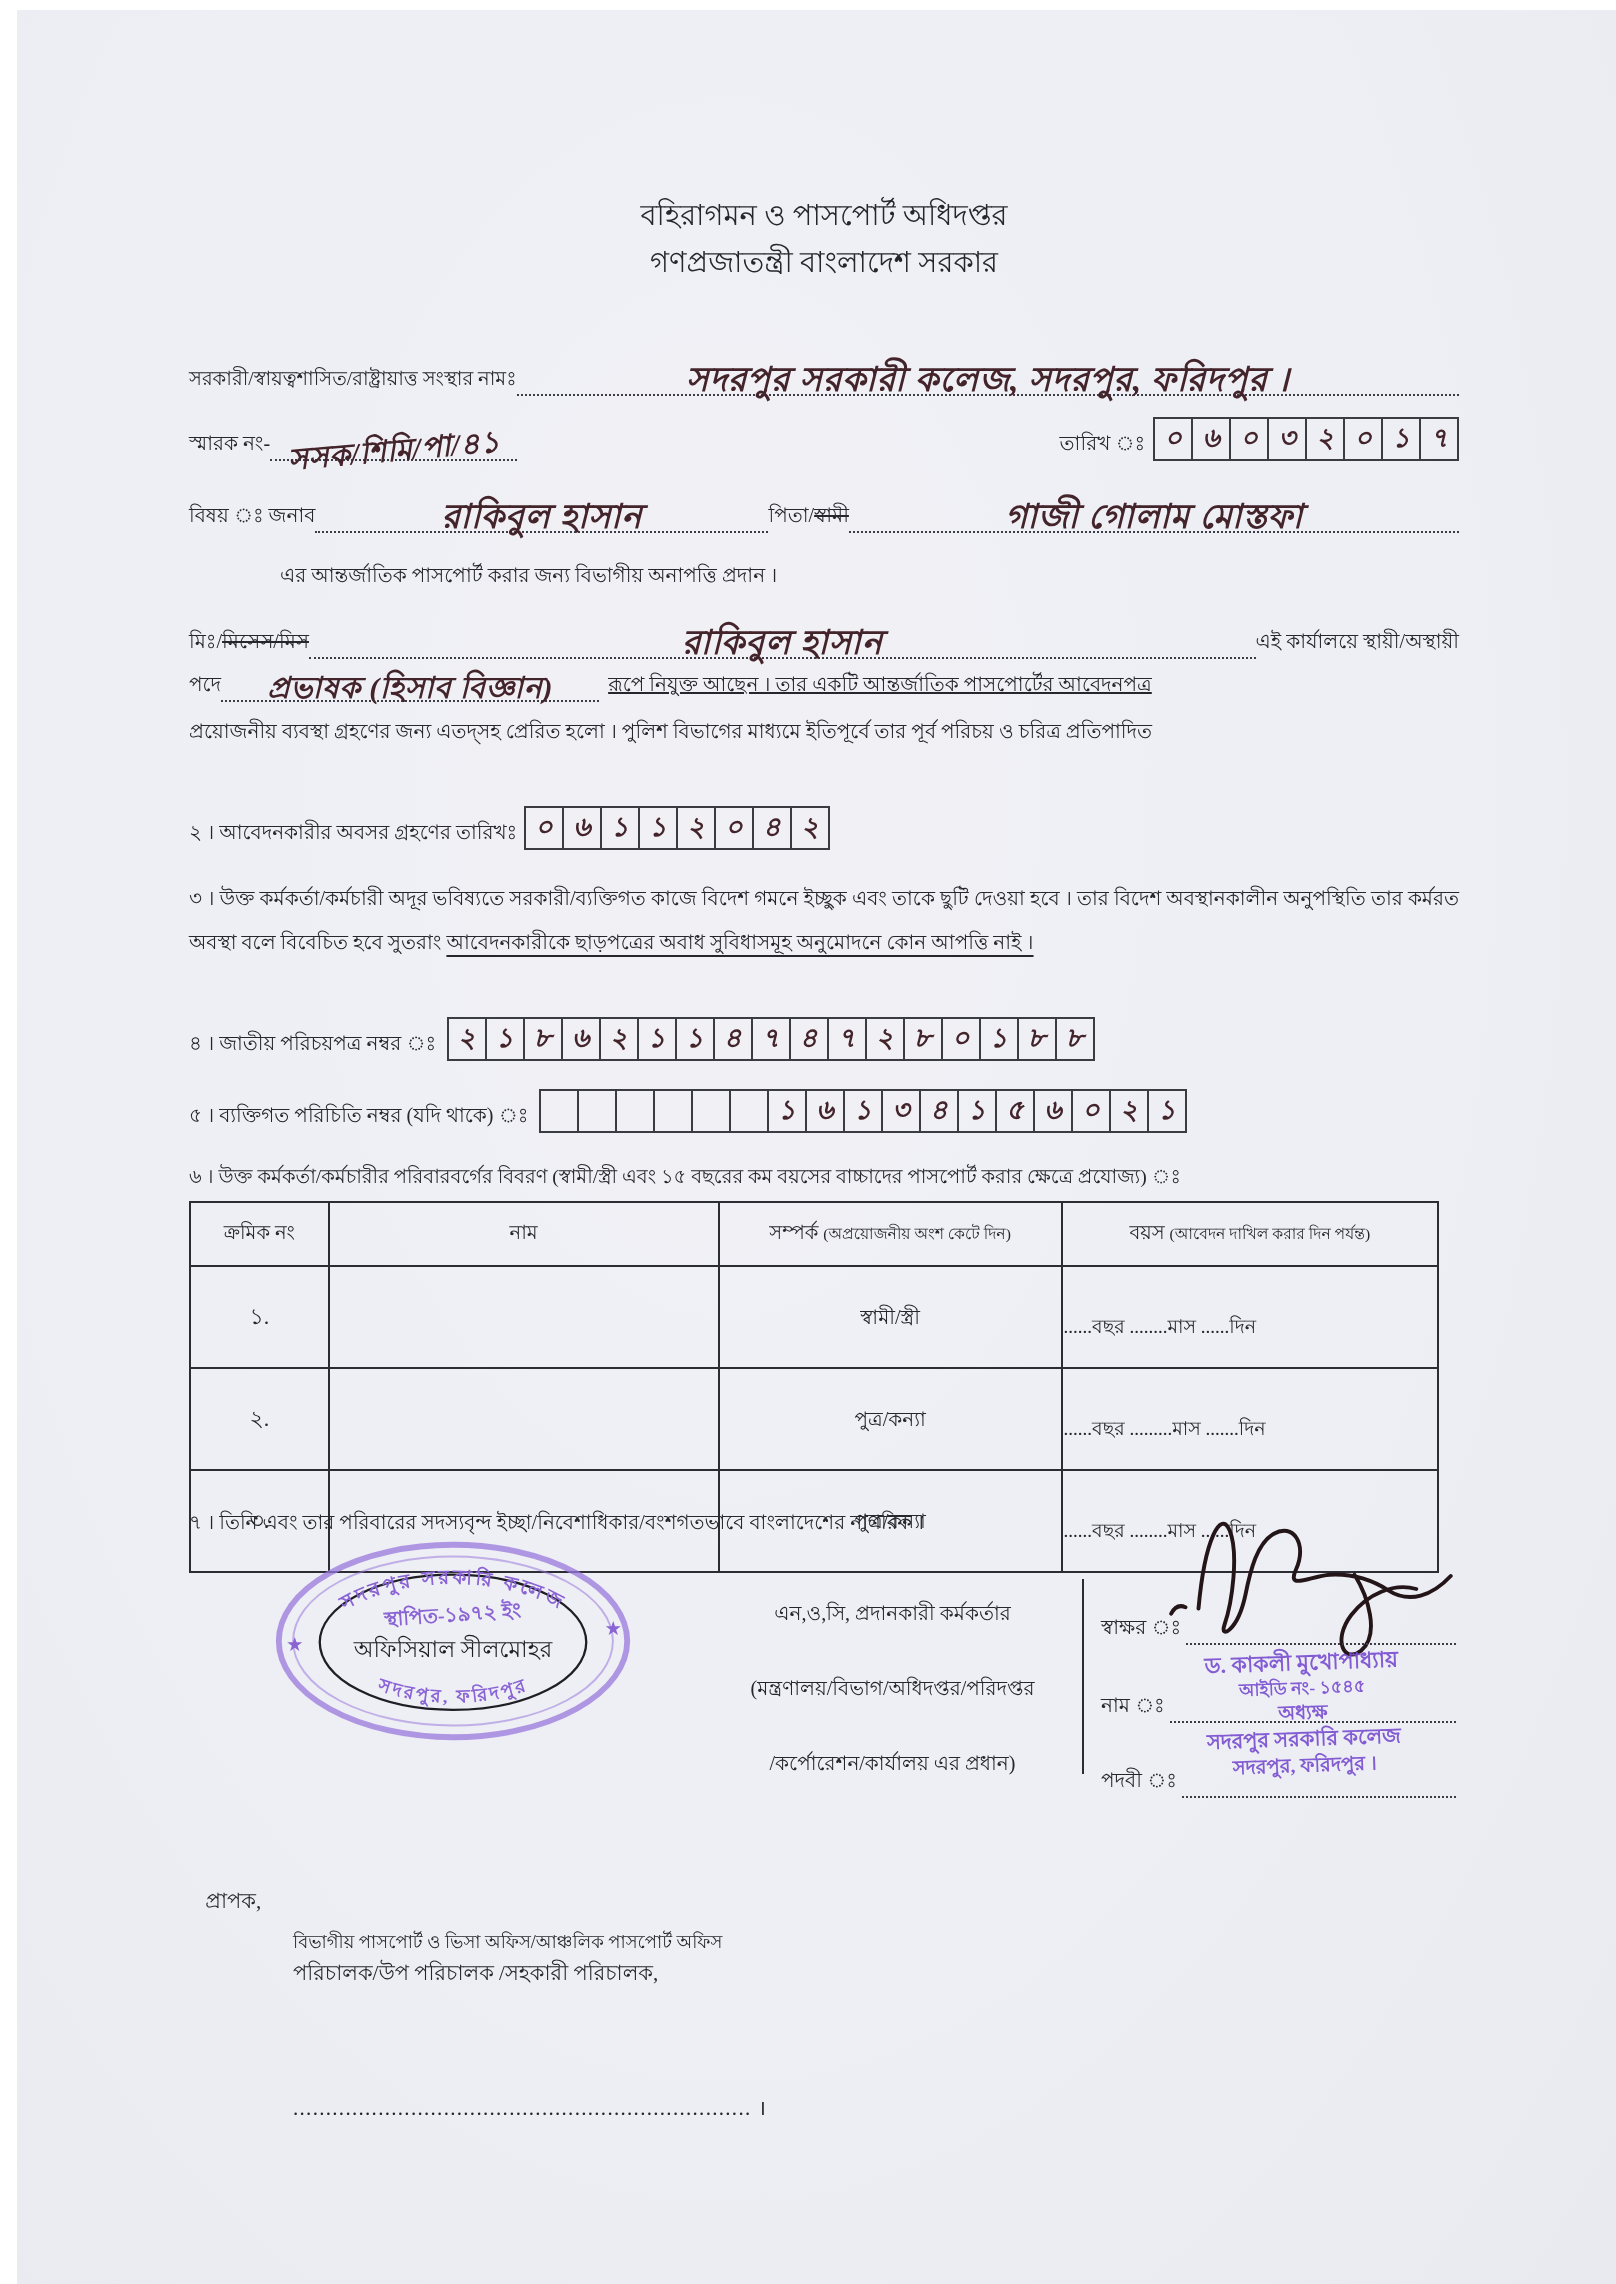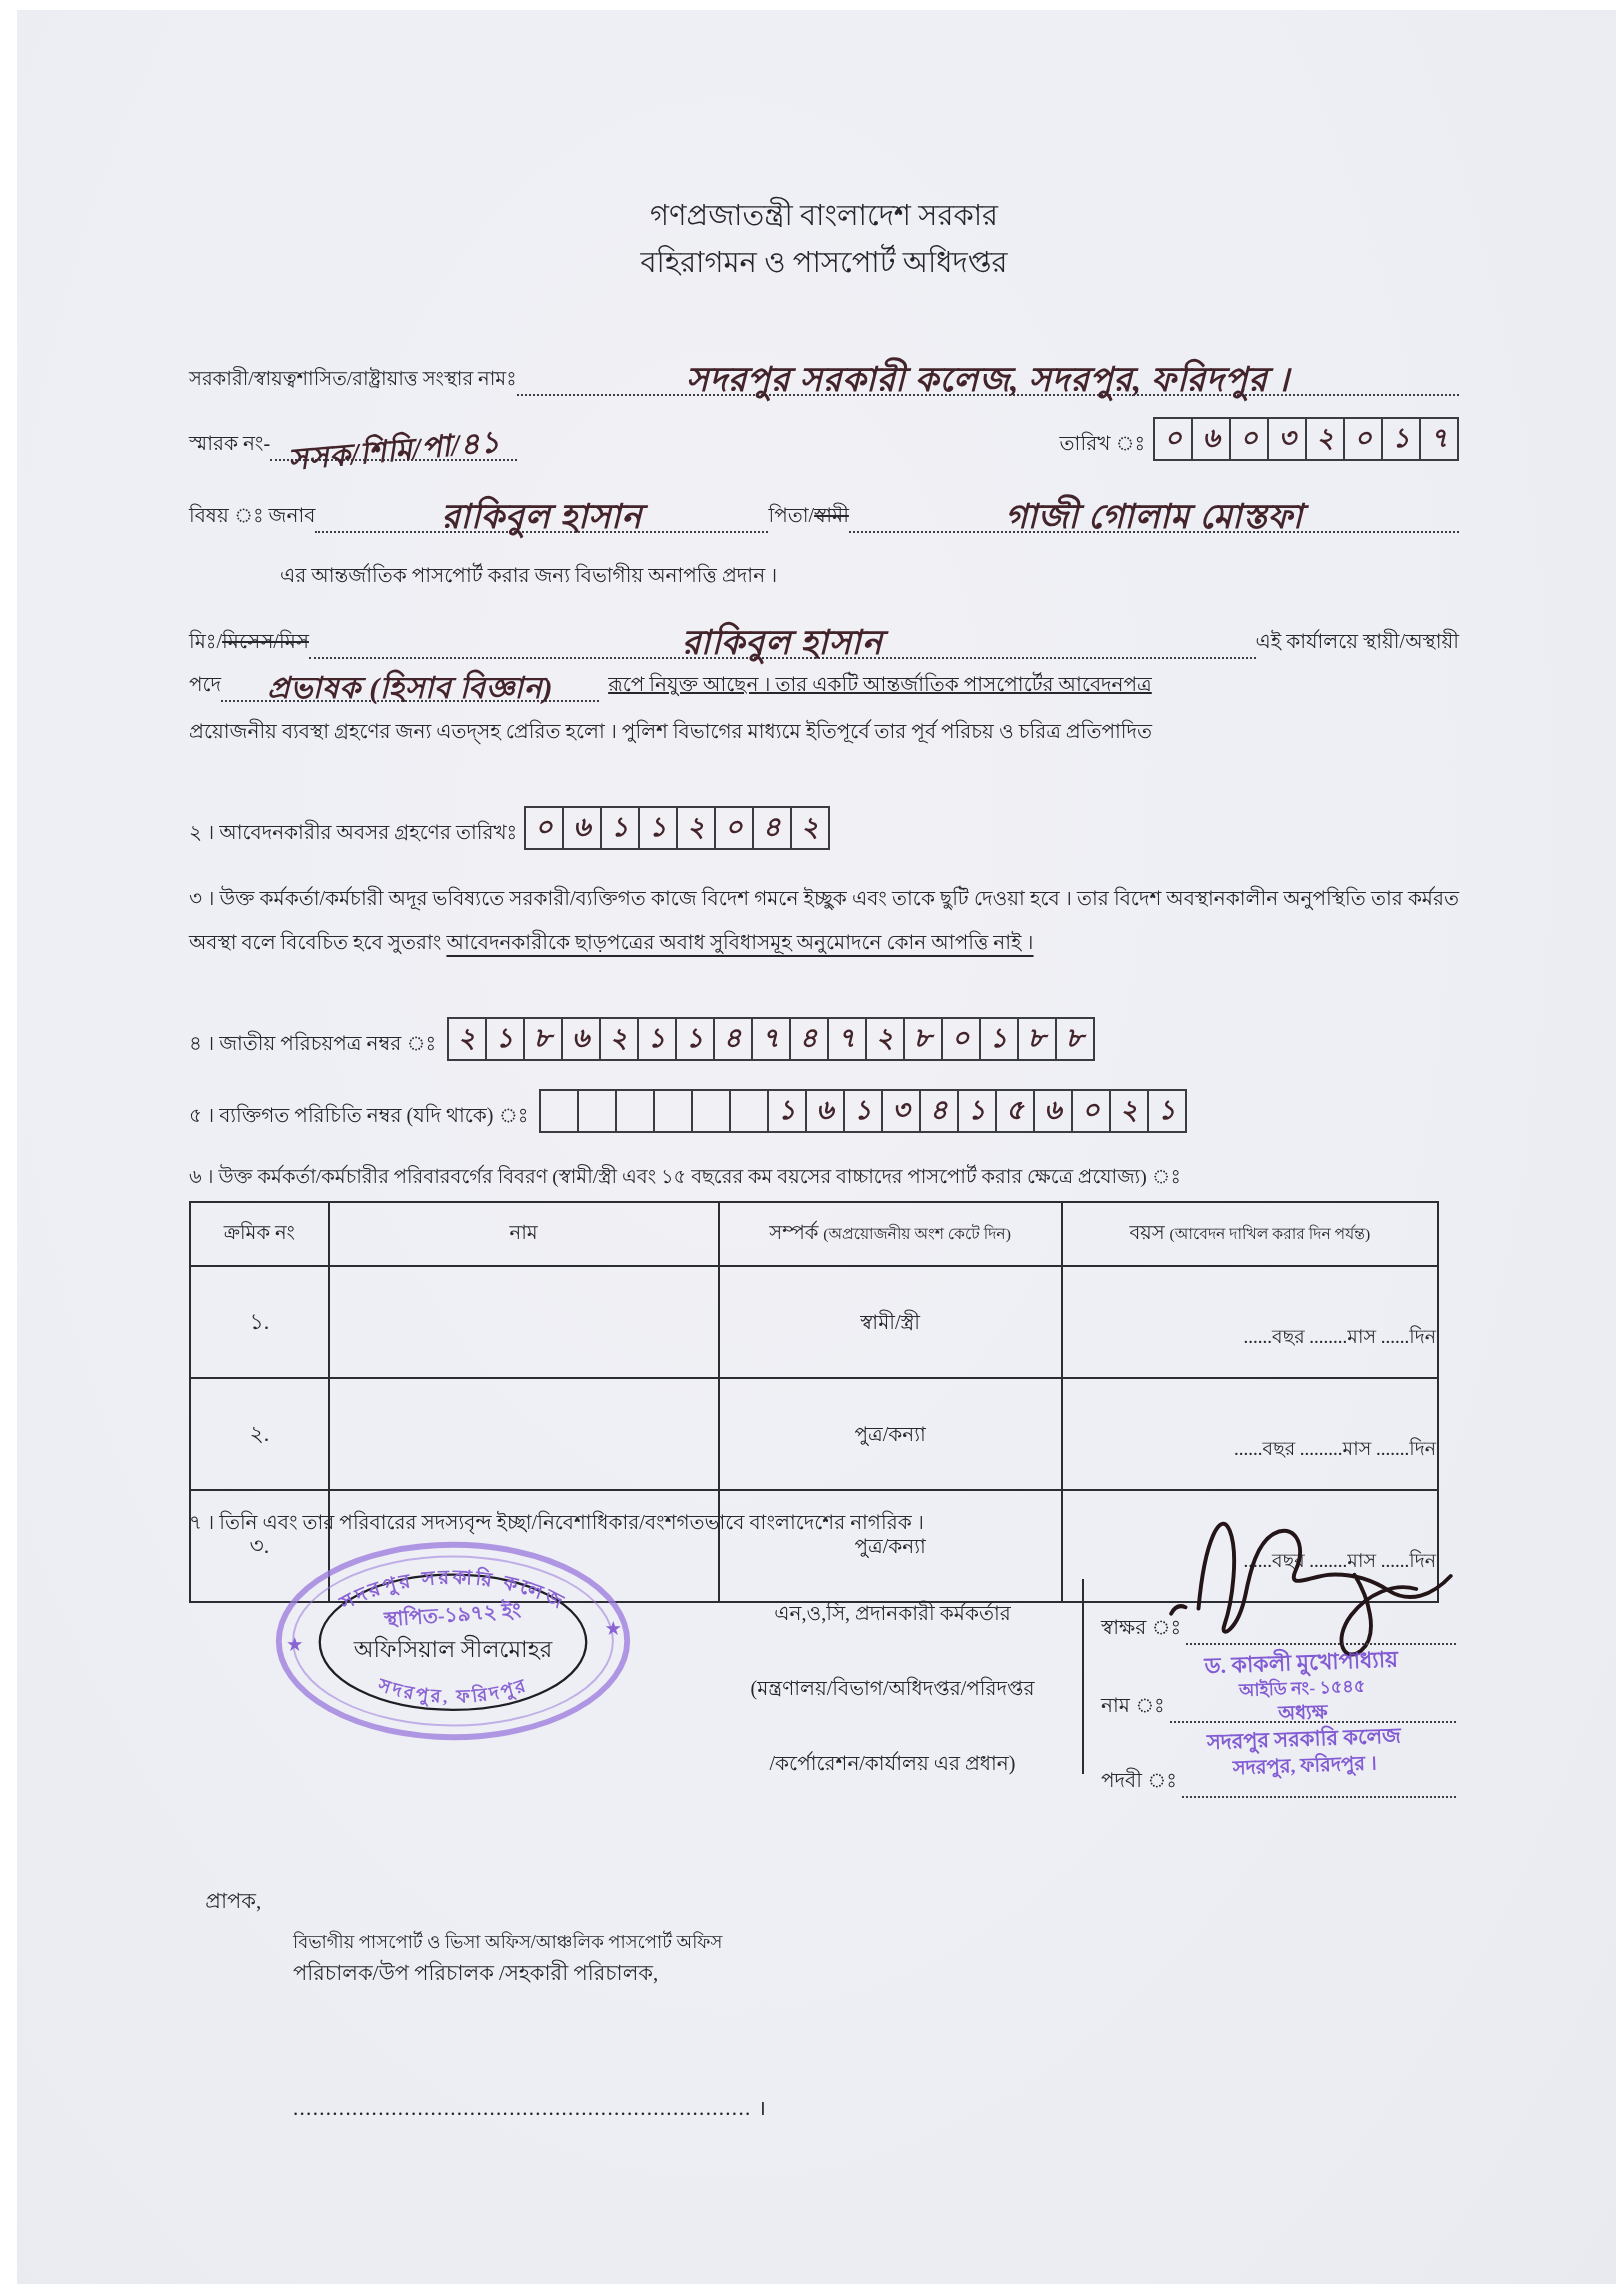--- a/index.html
+++ b/index.html
@@ -42,21 +42,21 @@
   }
   .boxes .db:first-child{margin-left:0;}
   .just{text-align:justify;line-height:44px;}
   table.fam{border-collapse:collapse;width:1250px;table-layout:fixed;border-radius:14px;}
   table.fam th,table.fam td{border:2px solid #2c2c33;}
   table.fam th{font-weight:normal;font-size:19.5px;height:57px;padding:2.6px 3.9px;}
   table.fam th .note{font-size:15.6px;}
   table.fam td{height:77px;vertical-align:middle;}
   td.slcell{text-align:center;font-size:22px;}
   td.relcell{text-align:center;vertical-align:top;padding-top:3.9px;font-size:20px;}
-  td.agecell{text-align:right;font-size:19px;padding-top:32px;}
+  td.agecell{text-align:left;font-size:19px;padding-top:22px;}
   .sig-wrap{position:absolute;left:0;top:1550px;width:100%;height:260px;}
   .officer{position:absolute;left:521px;top:26px;width:365px;text-align:center;line-height:75px;font-size:20px;}
   .divider{position:absolute;left:893px;top:29px;width:2px;height:195px;background:#2c2c33;}
   .sigrow{position:absolute;left:912px;width:355px;display:flex;align-items:flex-end;}
   .sigrow .lbl{white-space:nowrap;margin-right:5.2px;}
   .sigline{flex:1 1 auto;border-bottom:2.6px dotted #3c3c46;height:6.5px;}
   .stamp-block{
     position:absolute;left:938px;top:98px;width:352px;
     color:var(--stamp);text-align:center;transform:rotate(-2deg);
     font-weight:bold;opacity:.92;
@@ -75,22 +75,22 @@
 </style>
 </head>
 <body>
 
 <div class="edge-left"></div>
 <div class="edge-top"></div>
 
 <div class="content">
 
   <div class="abs center" style="top:192px;">
+    <div class="hdr">বহিরাগমন ও পাসপোর্ট অধিদপ্তর</div>
     <div class="hdr">গণপ্রজাতন্ত্রী বাংলাদেশ সরকার</div>
-    <div class="hdr">বহিরাগমন ও পাসপোর্ট অধিদপ্তর</div>
   </div>
 
   <div class="abs row" style="top:357px;">
     <span class="nowrap" style="font-size:19.5px;">সরকারী/স্বায়ত্বশাসিত/রাষ্ট্রায়াত্ত সংস্থার নামঃ</span>
     <span class="dotfield grow">
       <span class="hw hw-big">সদরপুর সরকারী কলেজ, সদরপুর, ফরিদপুর ।</span>
     </span>
   </div>
 
   <div class="abs row" style="top:417px;">

